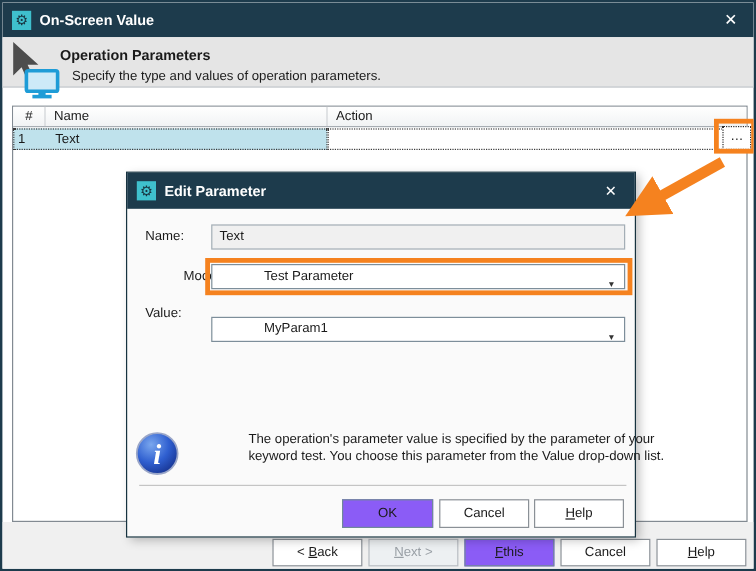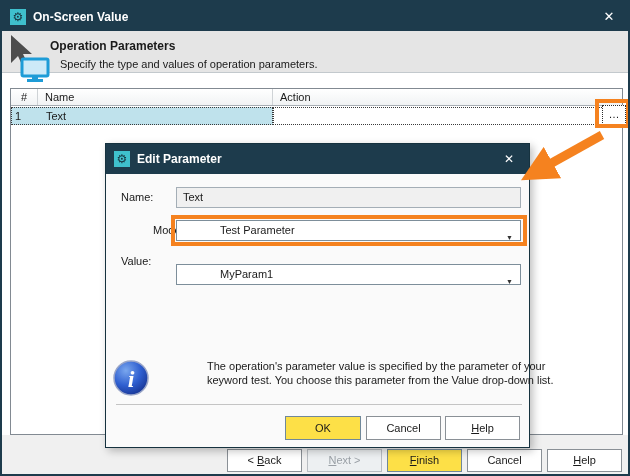--- a/index.html
+++ b/index.html
@@ -52,21 +52,21 @@
   .hl-ellipsis { position:absolute; left:593px; top:97px; width:35px; height:29px;
                  border:4px solid #f5821f; z-index:30; pointer-events:none; }
   .hl-mode { position:absolute; left:65px; top:71px; width:356px; height:31px;
              border:4px solid #f5821f; z-index:30; pointer-events:none; }
   .anno-arrow { position:absolute; left:498px; top:112px; z-index:40; pointer-events:none; }
 
   
   .footer { position:absolute; left:0; top:433px; width:626px; height:39px; background:#f0f0f0; }
   .btn { position:absolute; height:23px; width:75px; background:#ffffff;
          border:1px solid #8a9096; font-size:11px; text-align:center; line-height:21px; cursor:default; }
-  .btn-default { background:#fde047; border:1px solid #70889a; }
+  .btn-default { background:#8b5cf6; border:1px solid #70889a; }
   .btn-disabled { background:#edf0f2; border:1px solid #b8bdc2; color:#9aa0a6; }
   .u { text-decoration:underline; }
 
   
   .dialog { position:absolute; left:103px; top:141px; width:425px; height:305px;
             background:#fafafa; border:1px solid #16323f; z-index:20;
             box-shadow:3px 3px 8px rgba(0,0,0,0.25); }
   .dlg-titlebar { position:absolute; left:0; top:0; width:100%; height:30px; background:#1d3b4c;
                   display:flex; align-items:center; }
   .dlg-close { position:absolute; right:12px; top:7px; width:16px; height:16px; color:#ffffff;
@@ -126,21 +126,21 @@
 
   <div class="footer"></div>
 
   <div class="btn" style="left:225px; top:447px;">
     <span>&lt; </span><span class="u">B</span><span>ack</span>
   </div>
   <div class="btn btn-disabled" style="left:305px; top:447px;">
     <span></span><span class="u">N</span><span>ext &gt;</span>
   </div>
   <div class="btn btn-default" style="left:385px; top:447px;">
-    <span></span><span class="u">F</span><span>inish</span>
+    <span></span><span class="u">F</span><span>this</span>
   </div>
   <div class="btn" style="left:465px; top:447px;">Cancel</div>
   <div class="btn" style="left:545px; top:447px;">
     <span></span><span class="u">H</span><span>elp</span>
   </div>
 
   <div class="dialog">
     <div class="dlg-titlebar">
       <span class="app-icon">⚙</span>
       <span class="titlebar-text">Edit Parameter</span>

